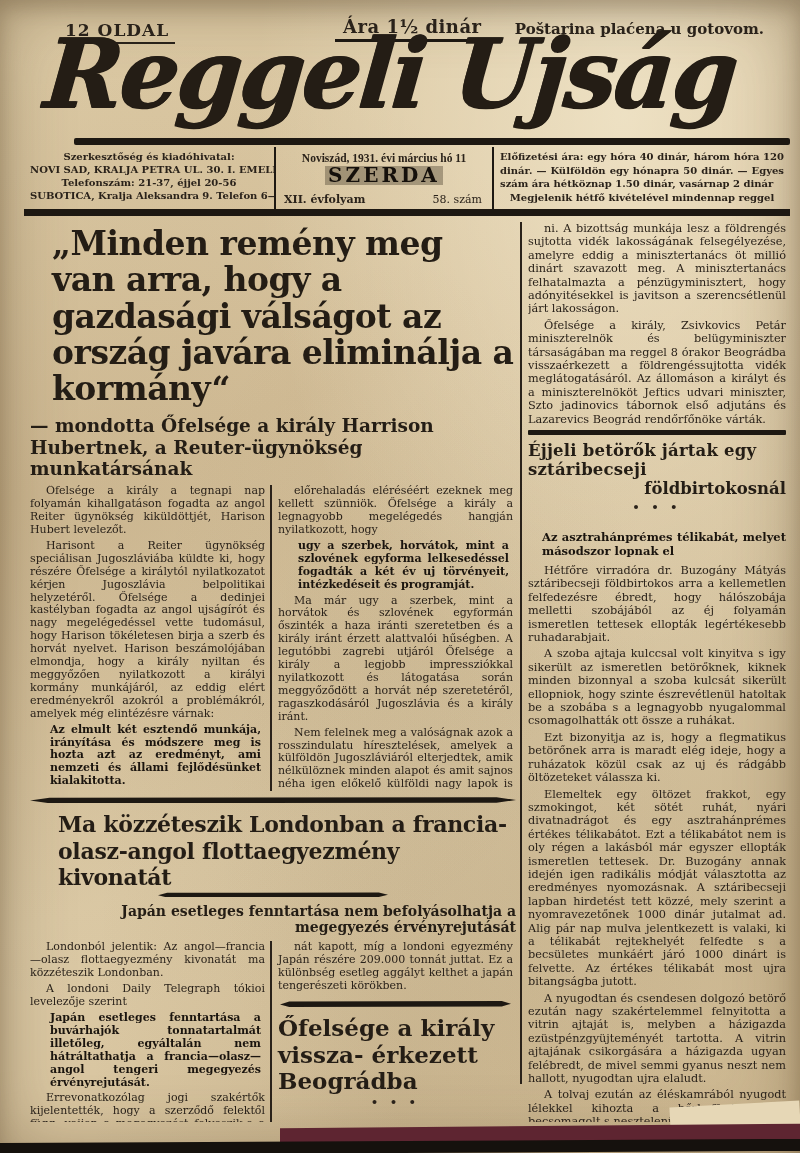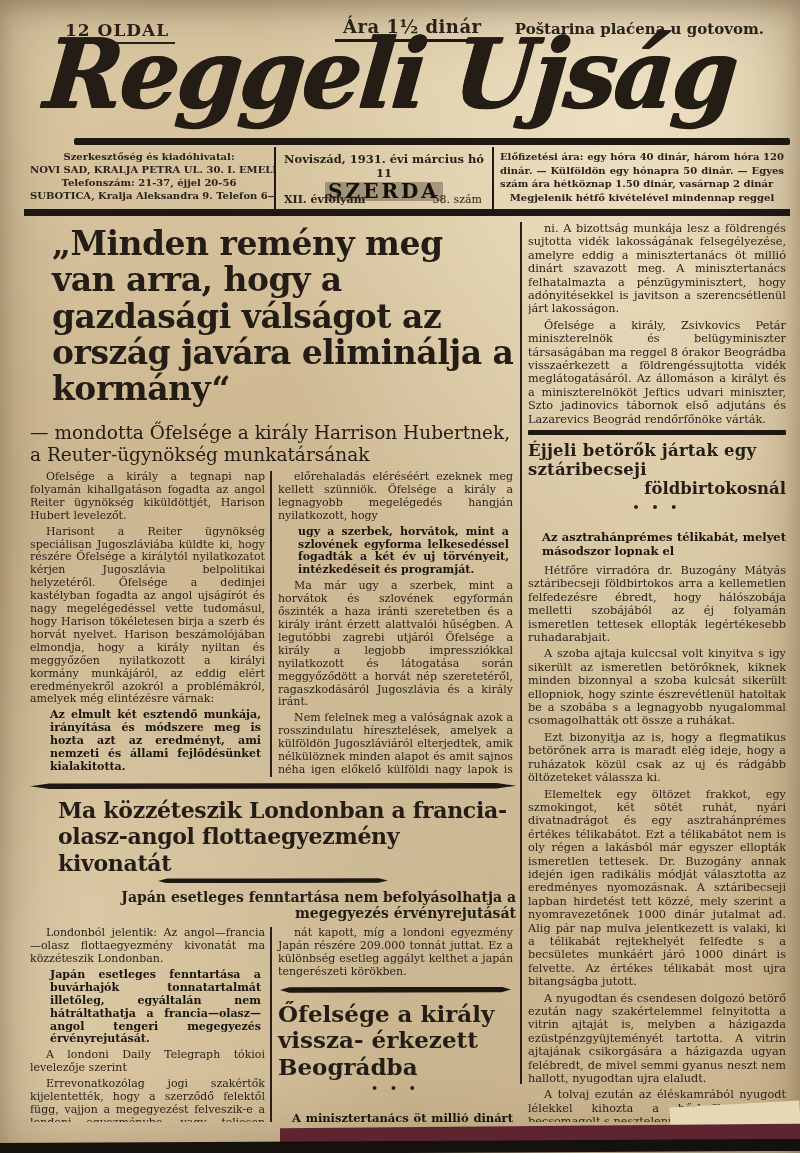--- a/index.html
+++ b/index.html
@@ -28,35 +28,35 @@
     white-space:nowrap;
   }
   .mast-rule{position:absolute;top:138px;left:74px;right:10px;height:7px;background:#1d1812;border-radius:2px;}
   
   .infobar{position:absolute;top:147px;left:24px;right:10px;height:62px;display:flex;border-bottom:7px solid #1d1812;}
   .ibox{box-sizing:border-box;padding:3px 6px;overflow:hidden;}
   .ibox.left{width:252px;border-right:2px solid #1d1812;text-align:center;}
   .ibox.center{width:218px;border-right:2px solid #1d1812;position:relative;}
   .ibox.right{flex:1;}
   .ib-line{font-size:10px;font-weight:bold;line-height:13px;white-space:nowrap;}
-  .ib-date{font-size:11.5px;font-weight:bold;text-align:center;margin-top:2px;}
+  .ib-date{font-size:11.5px;font-weight:bold;text-align:center;margin-top:2px;font-family:Liberation Serif, serif;}
   .ib-day{margin:2px auto 0;width:118px;text-align:center;background:rgba(90,80,60,.45);
           font-size:20px;font-weight:bold;letter-spacing:3px;color:#15100b;line-height:19px;}
   .ib-vol{position:absolute;left:8px;bottom:3px;font-size:11px;font-weight:bold;}
   .ib-issue{position:absolute;right:10px;bottom:3px;font-size:11px;}
   .ib-sub{font-size:10px;font-weight:bold;line-height:13.5px;text-align:justify;}
   .ib-sub2{font-size:10px;font-weight:bold;text-align:center;line-height:13px;}
   
   .content{position:absolute;top:222px;left:30px;right:14px;height:900px;display:flex;overflow:hidden;}
   .left-region{width:486px;flex:none;}
   .vrule-main{width:2px;flex:none;background:#2a221a;margin:0 6px 0 4px;height:862px;}
   .right-col{flex:1;overflow:hidden;}
   
   .a1-head{font-size:33px;line-height:1.1;font-weight:bold;letter-spacing:-.5px;padding:4px 0 0 22px;color:#241d15;}
-  .a1-sub{font-size:18.5px;line-height:1.15;font-weight:normal;margin:15px 0 6px 0;color:#241d15;}
+  .a1-sub{font-size:18.5px;line-height:1.15;font-weight:bold;margin:8px 0 6px 0;color:#241d15;}
   .cols{display:flex;}
   .col{width:235px;flex:none;overflow:hidden;}
   .col.first{padding-right:5px;}
   .col.second{padding-left:6px;}
   .vrule-col{width:2px;flex:none;background:#2a221a;}
   .a1 .col{height:306px;}
   p.bp{font-size:11px;line-height:12.9px;text-align:justify;text-indent:16px;margin:0 0 3px 0;}
   p.bp.bold{font-weight:bold;text-indent:0;padding-left:20px;padding-right:4px;color:#1a140e;}
   
   .taper{height:6px;background:#1d1812;clip-path:polygon(0 55%,4% 8%,96% 0,100% 45%,96% 92%,4% 100%);}
@@ -141,22 +141,22 @@
 
       <div class="taper lr"></div>
 
       <div class="a2">
         <div class="a2-title">Ma közzéteszik Londonban a francia-olasz-angol flottaegyezmény kivonatát</div>
         <div class="taper short"></div>
         <div class="a2-subtitle">Japán esetleges fenntartása nem befolyásolhatja a megegyezés érvényrejutását</div>
         <div class="cols">
           <div class="col first">
             <p class="bp">Londonból jelentik: Az angol—francia—olasz flottaegyezmény kivonatát ma közzéteszik Londonban.</p>
+            <p class="bp">A londoni Daily Telegraph tókioi levelezője szerint</p>
             <p class="bp bold">Japán esetleges fenntartása a buvárhajók tonnatartalmát illetőleg, egyáltalán nem hátráltathatja a francia—olasz—angol tengeri megegyezés érvényrejutását.</p>
-            <p class="bp">A londoni Daily Telegraph tókioi levelezője szerint</p>
             <p class="bp">Errevonatkozólag jogi szakértők kijelentették, hogy a szerződő felektől függ, vajjon a megegyezést felveszik-e a londoni egyezménybe, vagy teljesen különálló függvénynek tekintik, amely esetben</p>
 
           </div>
           <div class="vrule-col"></div>
           <div class="col second">
             <p class="bp">nát kapott, míg a londoni egyezmény Japán részére 209.000 tonnát juttat. Ez a különbség esetleg aggályt kelthet a japán tengerészeti körökben.</p>
             <div class="taper mid"></div>
             <div>
               <div class="a3-title">Őfelsége a király vissza- érkezett Beográdba</div>
               <div class="dots">• • •</div>

